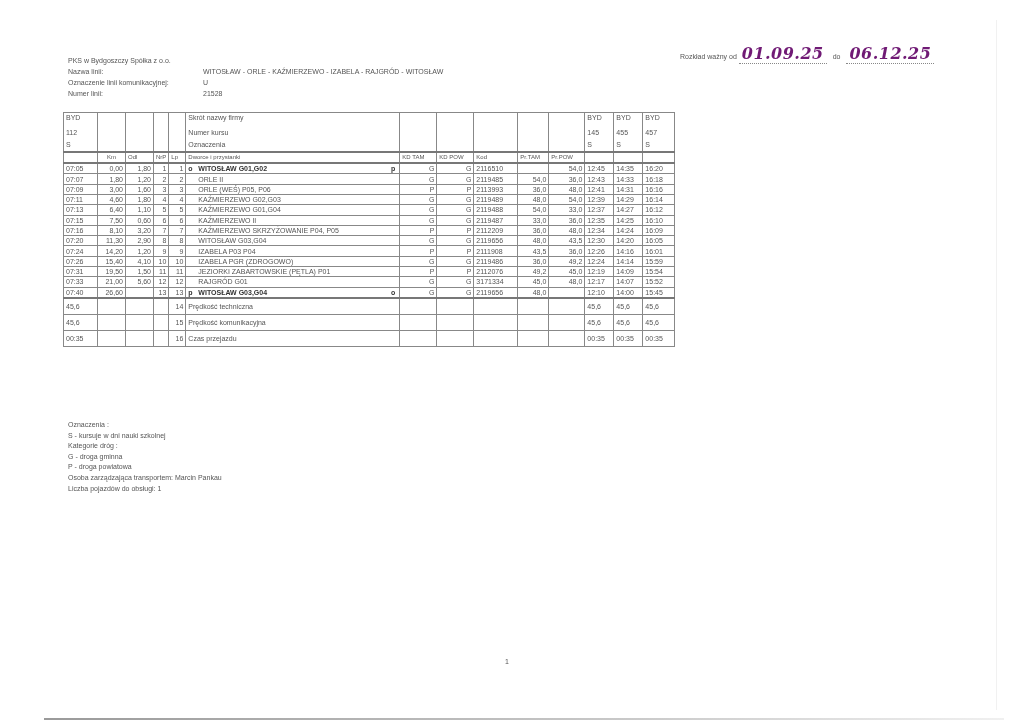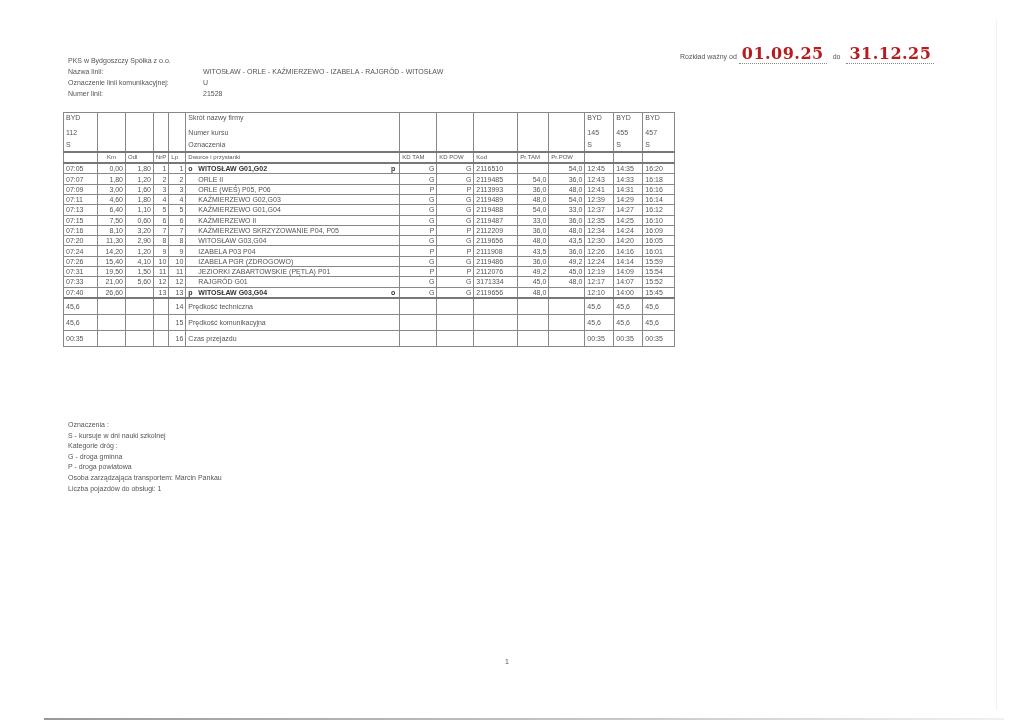--- a/index.html
+++ b/index.html
@@ -15,21 +15,21 @@
     position: absolute; left: 996px; top: 20px; width: 1px; height: 690px;
     background: #f1f1f1;
   }
   .hdr { position: absolute; font-size: 7px; line-height: 10px; color: #555; white-space: nowrap; }
   .hdr-label { position: absolute; left: 68px; }
   .hdr-value { position: absolute; left: 203px; }
   .validity {
     position: absolute; left: 680px; top: 44px; font-size: 7px; color: #555; white-space: nowrap;
   }
   .validity .hand {
-    font-family: "DejaVu Serif", serif; color: #b91c1c; font-size: 16px;
+    font-family: "DejaVu Serif", serif; font-style: italic; color: #701a75; font-size: 16px;
     font-weight: bold; display: inline-block; border-bottom: 1px dotted #888; padding: 0 3px;
     letter-spacing: 0.5px;
   }
   .validity .word { margin: 0 4px; }
 
   table.timetable {
     position: absolute; left: 63px; top: 112px; border-collapse: collapse;
     font-size: 7px; color: #555; table-layout: fixed;
   }
   table.timetable td {
@@ -69,21 +69,21 @@
 </div>
 <div class="hdr" style="left:0; top:89px; width:600px;">
   <span class="hdr-label">Numer linii:</span>
   <span class="hdr-value">21528</span>
 </div>
 
 <div class="validity">
   <span>Rozkład ważny od</span>
   <span class="hand">01.09.25</span>
   <span class="word">do</span>
-  <span class="hand">31.12.25</span>
+  <span class="hand">06.12.25</span>
 </div>
 
 <table class="timetable" id="tt">
   <colgroup>
     <col style="width:34px">
       <col style="width:28px">
       <col style="width:28px">
       <col style="width:14px">
       <col style="width:17px">
     <col style="width:214px">

